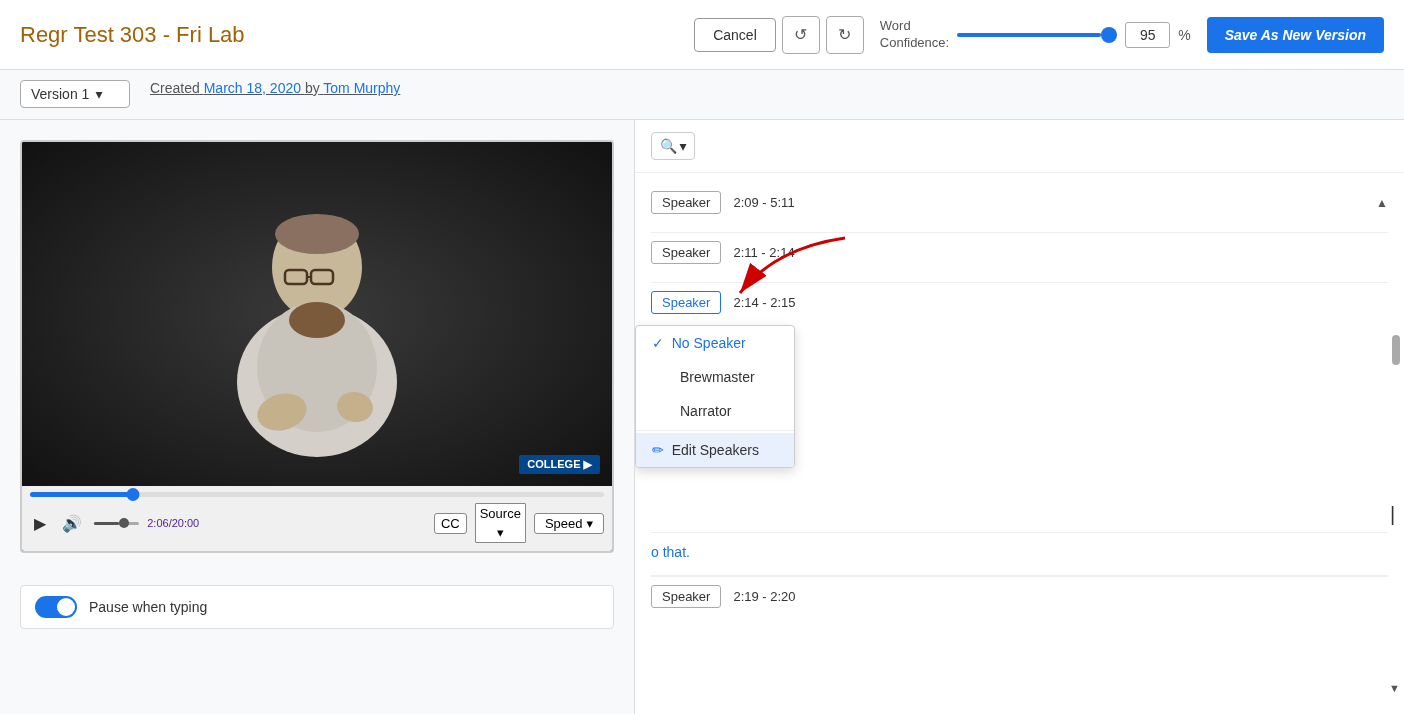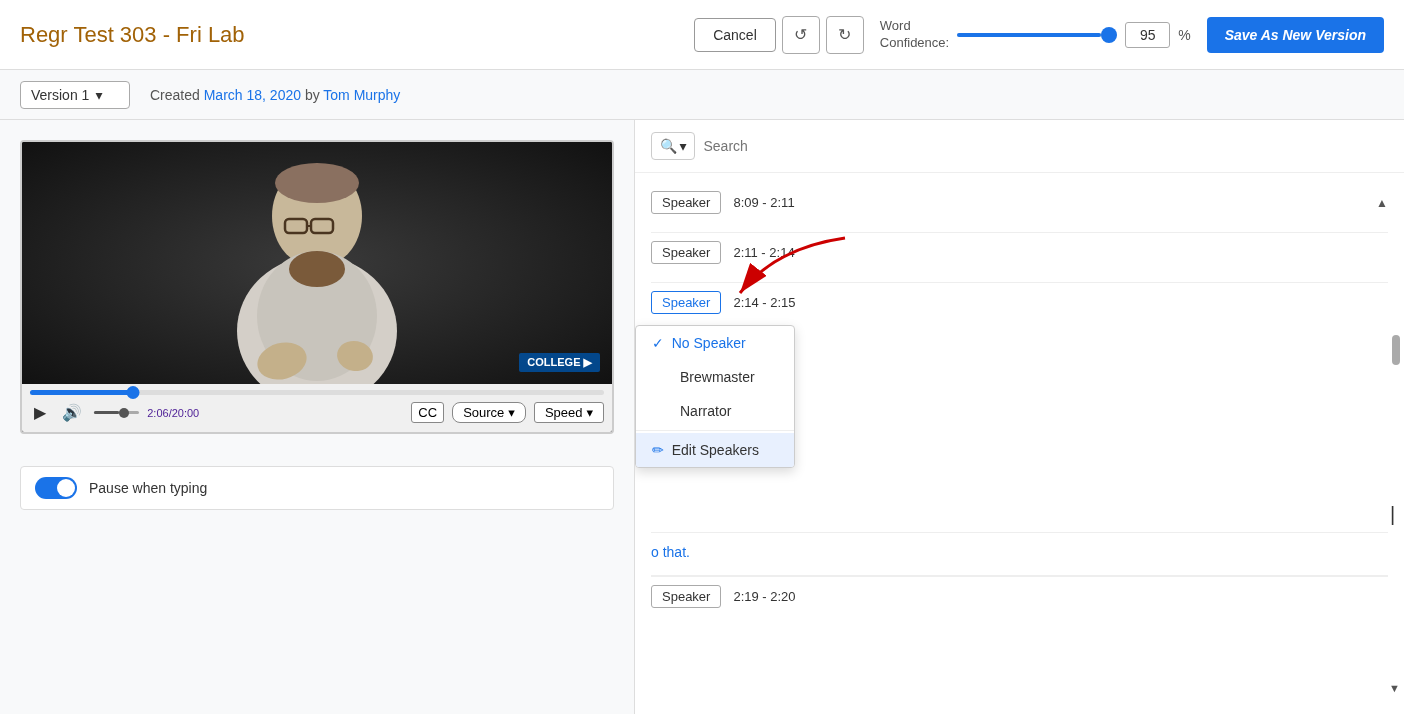--- a/index.html
+++ b/index.html
@@ -103,21 +103,21 @@
       cursor: pointer;
       font-size: 14px;
       font-weight: bold;
       margin-left: 10px;
       font-style: italic;
     }
 
     
     .sub-header {
       display: flex;
-      align-items: center;
+      align-items: flex-start;
       padding: 10px 20px;
       background: #f8f9fa;
       border-bottom: 1px solid #ddd;
       height: 50px;
     }
     .version-select {
       border: 1px solid #aaa;
       background: #fff;
       padding: 5px 10px;
       border-radius: 4px;
@@ -125,20 +125,21 @@
       font-size: 14px;
       display: flex;
       align-items: center;
       gap: 6px;
       min-width: 110px;
     }
     .created-info {
       margin-left: 20px;
       font-size: 14px;
       color: #555;
+      text-decoration: underline;
     }
     .created-info .date { color: #1a73e8; }
     .created-info .author { color: #1a73e8; }
 
     
     .main-content {
       display: flex;
       height: calc(714px - 70px - 50px);
     }
 
@@ -154,21 +155,21 @@
     }
     .video-container {
       border: 2px solid #ccc;
       border-radius: 4px;
       overflow: hidden;
       background: #000;
       position: relative;
     }
     .video-thumbnail {
       width: 100%;
-      height: 242px;
+      height: 344px;
       background: #1a1a1a;
       position: relative;
       overflow: hidden;
     }
     
     .video-frame-bg {
       width: 100%;
       height: 100%;
       background: radial-gradient(ellipse at center, #3a3a3a 0%, #111 100%);
       display: flex;
@@ -262,27 +263,28 @@
       background: #fff;
       padding: 2px 6px;
       border-radius: 3px;
       cursor: pointer;
       font-size: 13px;
       margin-left: auto;
     }
     .source-btn {
       border: 1px solid #888;
       background: #fff;
-      padding: 2px 10px;
-      border-radius: 8px;
+      padding: 2px 4px;
+      border-radius: 1px;
       cursor: pointer;
       font-size: 13px;
       display: flex;
       align-items: center;
       gap: 4px;
+      flex-direction: column;
     }
     .speed-btn {
       border: 1px solid #888;
       background: #fff;
       padding: 2px 10px;
       border-radius: 3px;
       cursor: pointer;
       font-size: 13px;
       display: flex;
       align-items: center;
@@ -553,29 +555,28 @@
 
   </div>
 
   <div class="right-panel">
 
     <div class="search-bar">
       <div class="search-icon-btn">
         <span>🔍</span>
         <span>▾</span>
       </div>
-      <input type="text" class="search-input" placeholder="Search" style="">
     </div>
 
     <div class="transcript-area" style="position:relative;">
 
       <div class="transcript-block">
         <div class="speaker-row">
           <button class="speaker-badge">Speaker</button>
-          <span class="time-range">8:09 - 2:11</span>
+          <span class="time-range">2:09 - 5:11</span>
           <span class="collapse-arrow">▲</span>
         </div>
       </div>
 
       <div style="height:1px;background:#eee;margin:0 16px;"></div>
 
       <div class="transcript-block">
         <div class="speaker-row">
           <button class="speaker-badge">Speaker</button>
           <span class="time-range">2:11 - 2:14</span>

